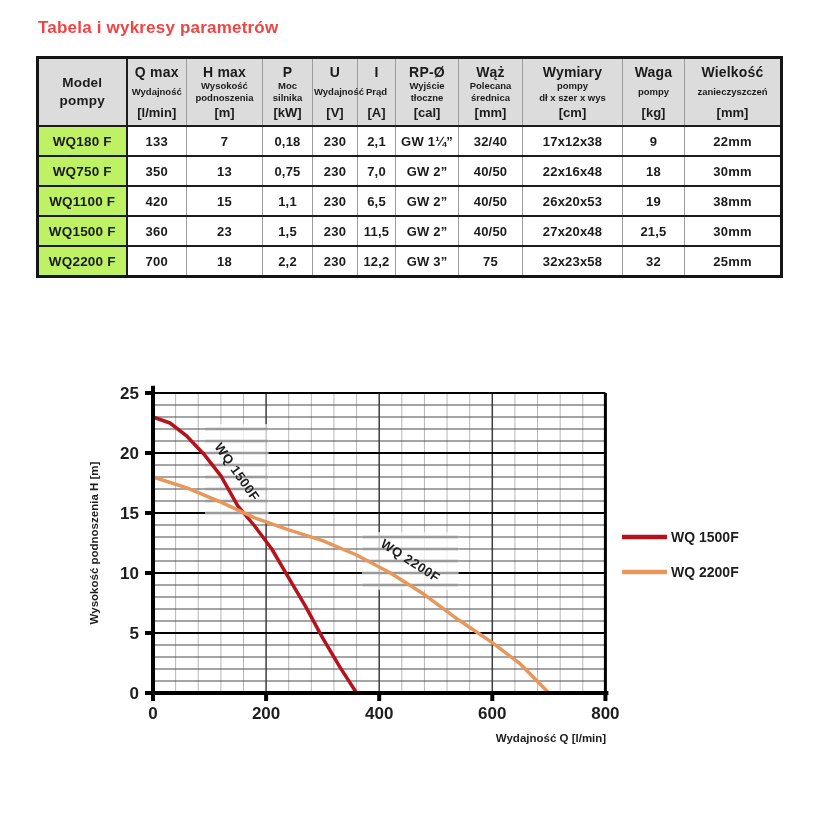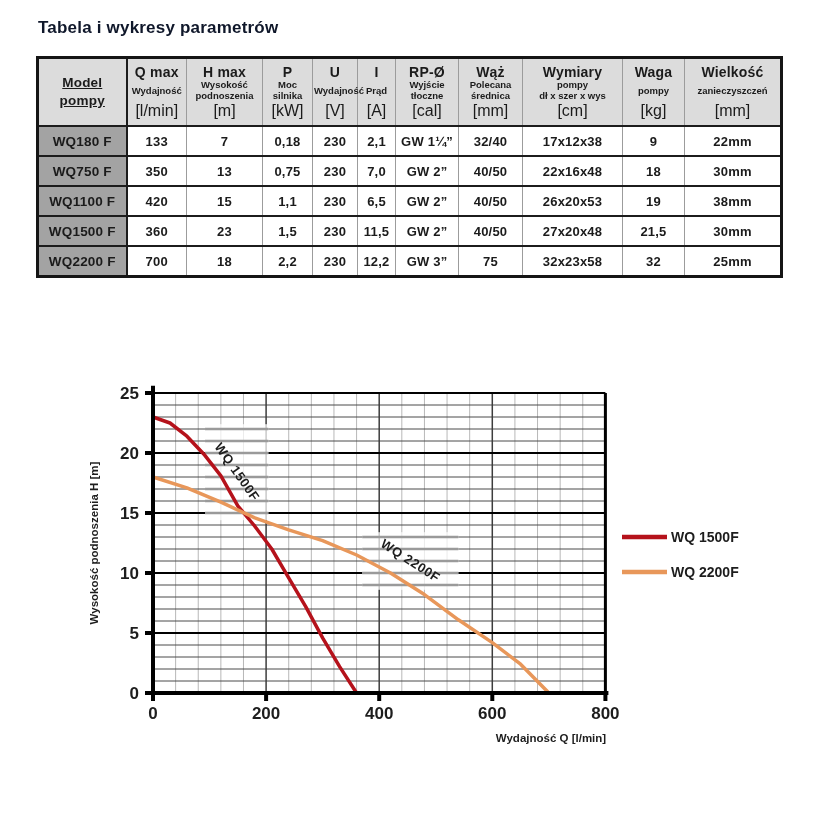--- a/index.html
+++ b/index.html
@@ -1,34 +1,34 @@
 <!DOCTYPE html>
 <html><head>
 <meta charset="utf-8">
 <style>
   html,body{margin:0;padding:0;background:#fff;}
   body{width:816px;height:821px;font-family:"Liberation Sans",sans-serif;}
   .page{position:relative;width:816px;height:821px;overflow:hidden;background:#fff;}
   .title{position:absolute;left:38px;top:18px;margin:0;font-size:17px;font-weight:bold;
-         letter-spacing:.2px;color:#0f172a;}
+         letter-spacing:.2px;color:#ef4444;}
   table.params{position:absolute;left:36px;top:56px;width:744px;border-collapse:collapse;
          table-layout:fixed;border:3px solid #151515;}
   .params th,.params td{border-left:1.5px solid #9c9c9c;border-right:1.5px solid #9c9c9c;
          border-top:2px solid #1c1c1c;border-bottom:2px solid #1c1c1c;
          text-align:center;color:#1b1b1b;padding:0;}
   .params thead th{height:62px;background:#dcdcdc;vertical-align:middle;padding:2px 1px;}
   .params th:first-child,.params td:first-child{border-right:2px solid #1c1c1c;}
   .th-inner{display:flex;flex-direction:column;justify-content:space-between;height:56px;}
-  .th-inner.center{justify-content:center;text-decoration:underline;}
+  .th-inner.center{justify-content:center;}
   .th-main{font-size:14px;font-weight:bold;line-height:1.15;letter-spacing:.2px;}
   .th-main.big{font-size:13.5px;line-height:1.3;}
   .th-sub{font-size:9.5px;font-weight:bold;line-height:1.15;}
-  .th-unit{font-size:16px;font-weight:normal;}
+  .th-unit{font-size:13px;font-weight:bold;}
   .params tbody td{height:28px;background:#fff;font-size:13px;font-weight:bold;letter-spacing:.2px;}
-  .params tbody td.model{background:#a3a3a3;font-size:13.5px;}
+  .params tbody td.model{background:#bef264;font-size:13.5px;}
   .chart-wrap{position:absolute;left:0;top:368px;width:816px;height:410px;}
   svg text{font-family:"Liberation Sans",sans-serif;fill:#1d1d1d;}
   .tick-label{font-size:17px;font-weight:bold;}
   .axis-title{font-size:11.5px;font-weight:bold;}
   .legend-label{font-size:14px;font-weight:bold;}
   .curve-label{font-size:13px;font-weight:bold;letter-spacing:.6px;}
 </style>
 </head>
 <body>
 

